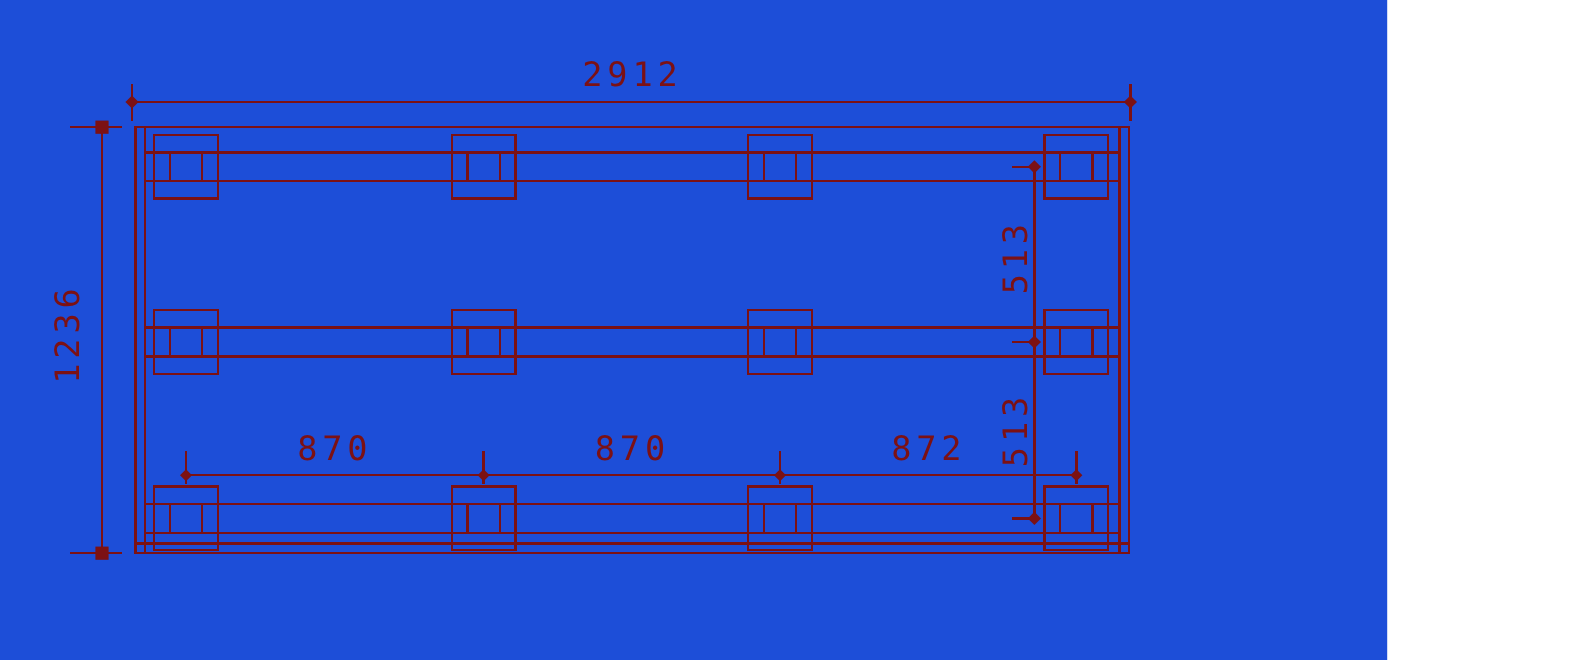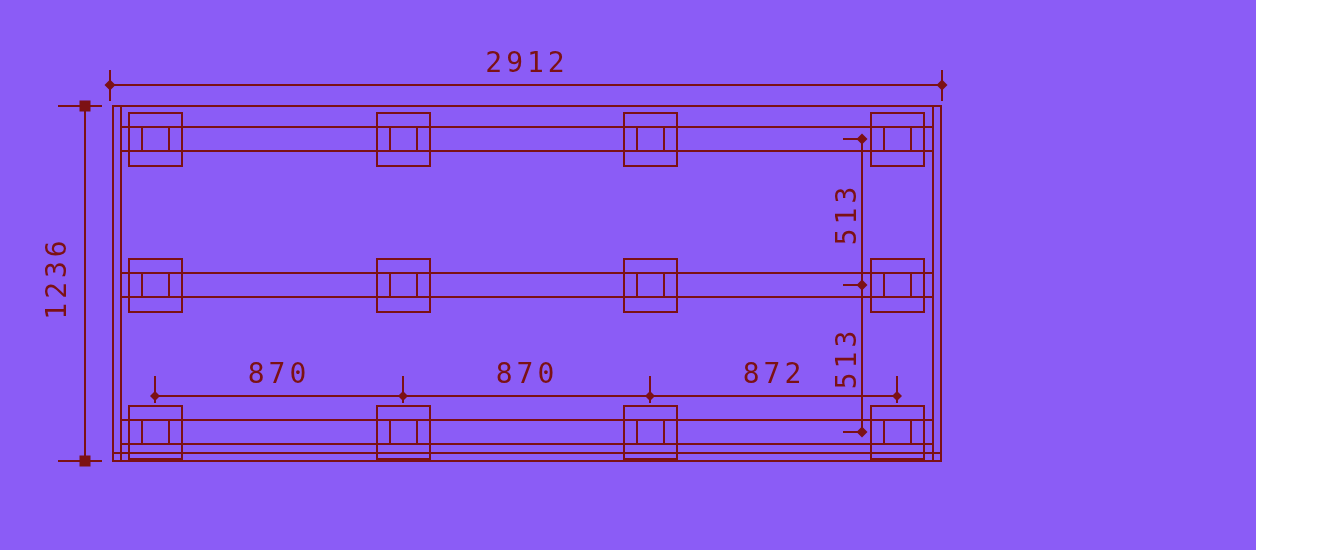--- a/index.html
+++ b/index.html
@@ -6,23 +6,23 @@
     margin: 0;
     padding: 0;
     background: #ffffff;
     width: 1320px;
     height: 550px;
     overflow: hidden;
     font-family: "DejaVu Sans Mono", monospace;
   }
   .canvas {
     position: relative;
-    width: 1256px;
+    width: 1156px;
     height: 550px;
-    background: #8b5cf6;
+    background: #1d4ed8;
   }
   svg { display: block; }
   .ln {
     stroke: #7c1114;
     stroke-width: 2;
     fill: none;
     shape-rendering: crispEdges;
   }
   .mk {
     fill: #7c1114;

